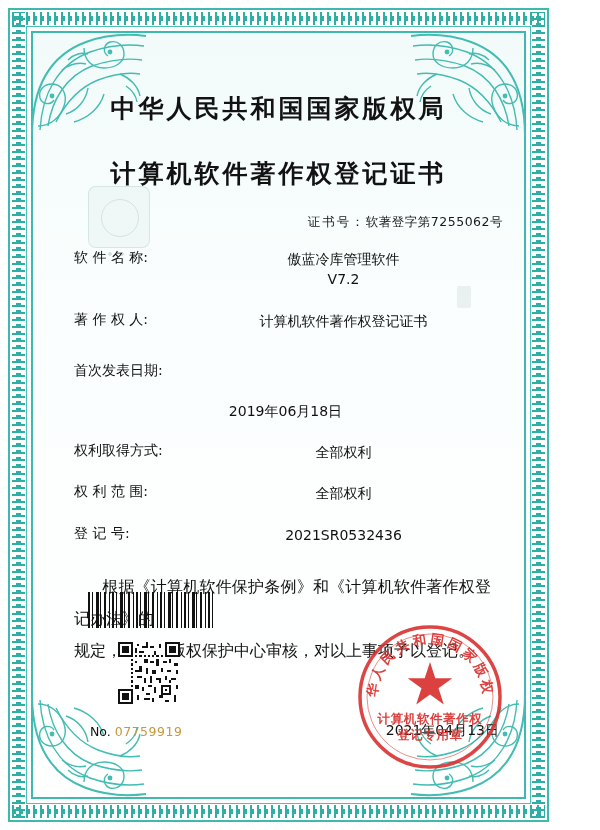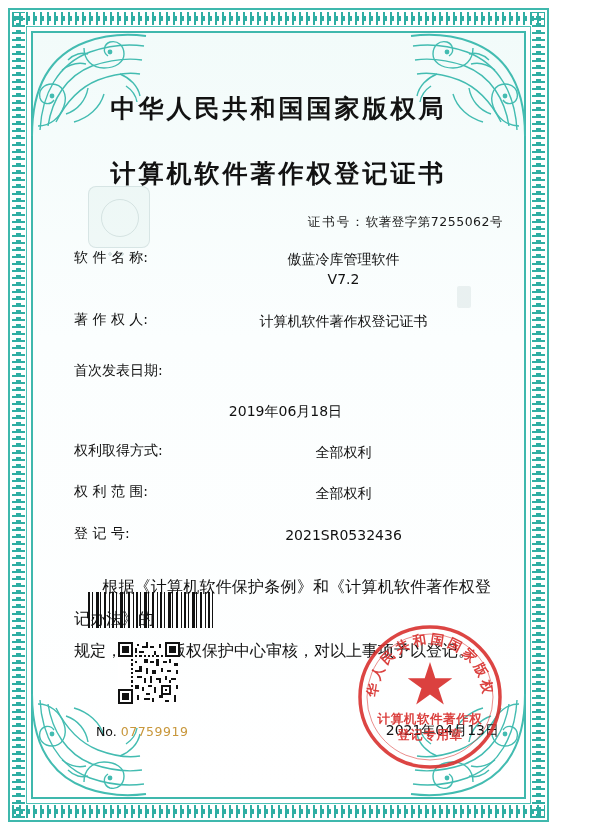--- a/index.html
+++ b/index.html
@@ -186,21 +186,21 @@
     left: 118px;
     top: 642px;
     width: 62px;
     height: 62px;
   }
   .qr svg { display:block; width:100%; height:100%; }
 
   
   .serial {
     position: absolute;
-    left: 96px;
+    left: 90px;
     top: 724px;
     font-size: 12.5px;
     color: #111;
   }
   .serial .num {
     color: #c8973b;
     letter-spacing: 0.5px;
   }
 
   

